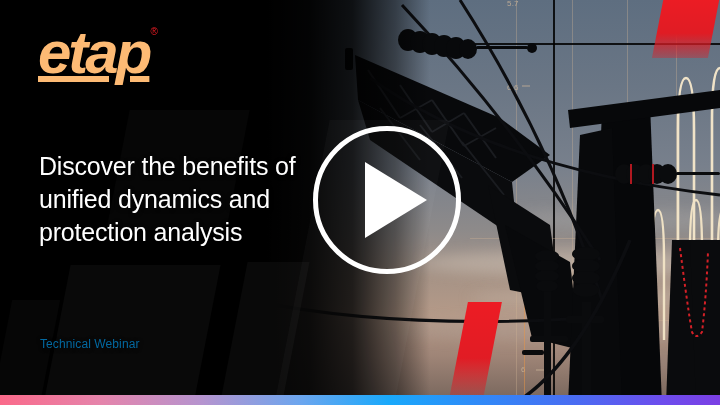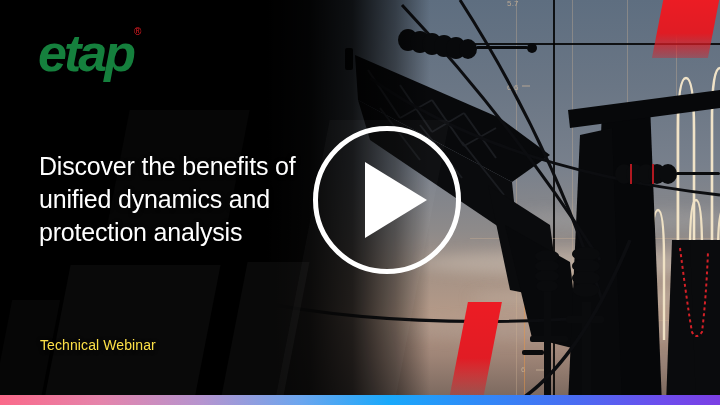--- a/index.html
+++ b/index.html
@@ -148,26 +148,27 @@
   
   .logo {
     position: absolute;
     left: 38px;
     top: 16px;
     display: flex;
     align-items: flex-start;
   }
   .logo-word {
     font-family: "Liberation Sans", sans-serif;
-    font-size: 52px;
+    font-size: 60px;
     line-height: 74px;
     font-weight: bold;
     font-style: italic;
-    color: #15803d;
+    color: #fdba74;
     letter-spacing: -3px;
+    text-decoration: underline;
   }
   .logo-tm {
     font-size: 10px;
     color: #ec1c24;
     margin-top: 10px;
     margin-left: 1px;
     font-weight: normal;
     font-style: normal;
   }
 
@@ -184,22 +185,22 @@
     letter-spacing: -0.2px;
     text-shadow: 0 1px 4px rgba(0,0,0,.6);
     margin-top: 20px;
   }
 
   
   .subtitle {
     position: absolute;
     left: 40px;
     top: 337px;
-    color: #fde047;
-    font-size: 14px;
+    color: #0369a1;
+    font-size: 12px;
     letter-spacing: .1px;
     text-shadow: 0 1px 4px rgba(0,0,0,.6);
   }
 
   
   .play-button {
     position: absolute;
     left: 313px;
     top: 126px;
     width: 148px;

